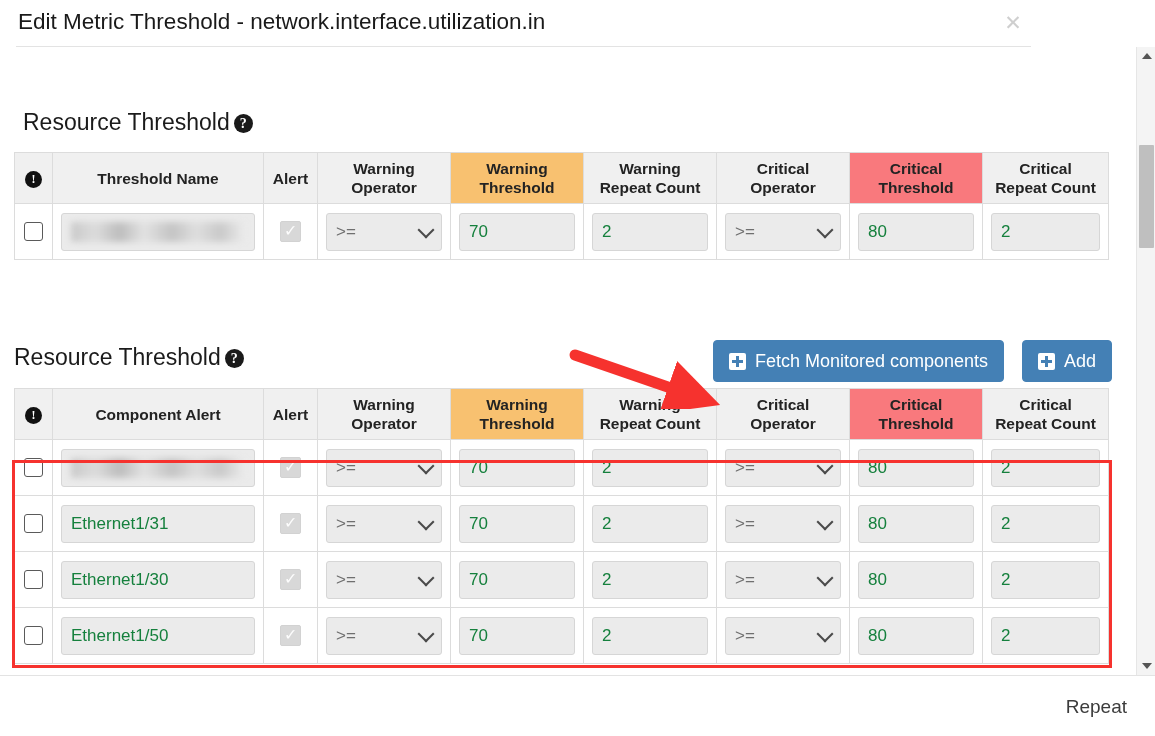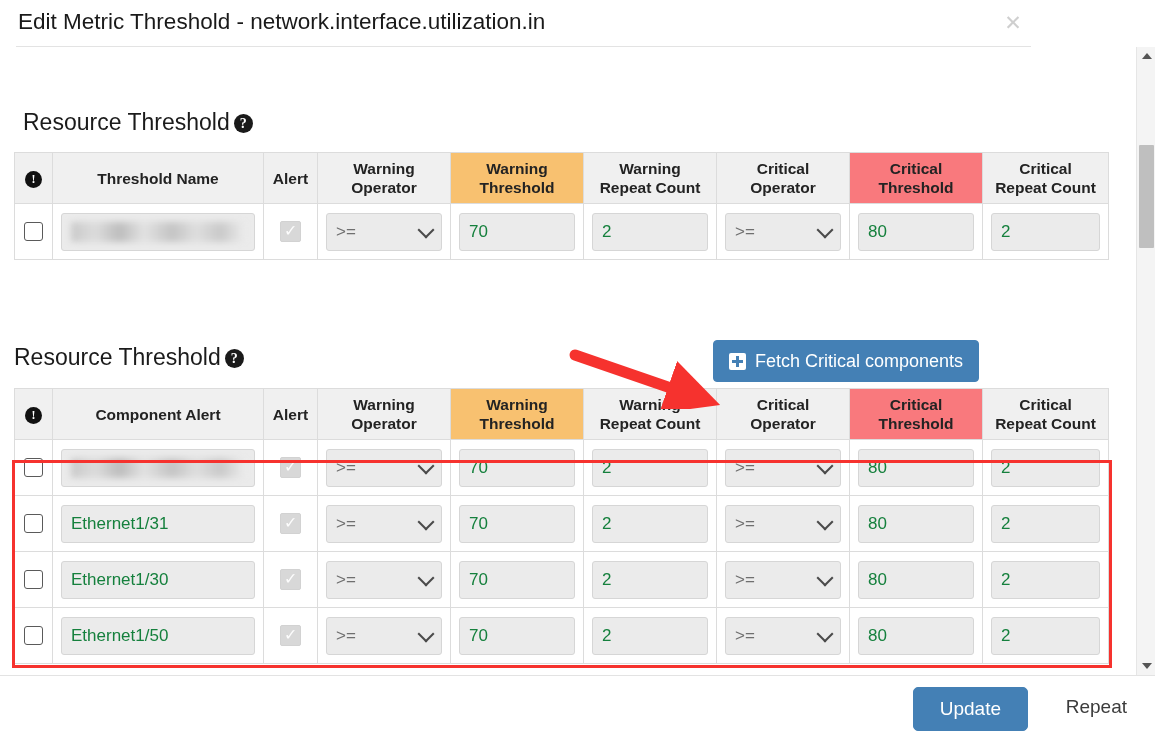--- a/index.html
+++ b/index.html
@@ -297,21 +297,25 @@
           </tr>
         </tbody>
     </table>
 
     <div class="section-title" style="left:14px; top:297px;">
       <span>Resource Threshold</span><span class="help-badge">?</span>
     </div>
 
     <button class="btn-blue" style="position:absolute; left:713px; top:293px;">
       <span class="plus-sq"></span>
-      <span>Fetch Critical components</span>
+      <span>Fetch Monitored components</span>
+    </button>
+    <button class="btn-blue" style="position:absolute; left:1022px; top:293px;">
+      <span class="plus-sq"></span>
+      <span>Add</span>
     </button>
 
     <table class="thr" id="component-table" style="left:14px; top:341px; width:1094px;">
       <colgroup>
         <col style="width:38px">
           <col style="width:211px">
           <col style="width:54px">
         <col style="width:133px">
           <col style="width:133px">
           <col style="width:133px">
@@ -436,16 +440,15 @@
     <div class="arw up">
         <i></i>
       </div>
     <div class="thumb"></div>
     <div class="arw dn">
         <i></i>
       </div>
   </div>
 
   <div class="modal-footer">
-    <button class="btn-update">Update</button>
     <button class="btn-cancel">Repeat</button>
   </div>
 </div>
 
 </body></html>

